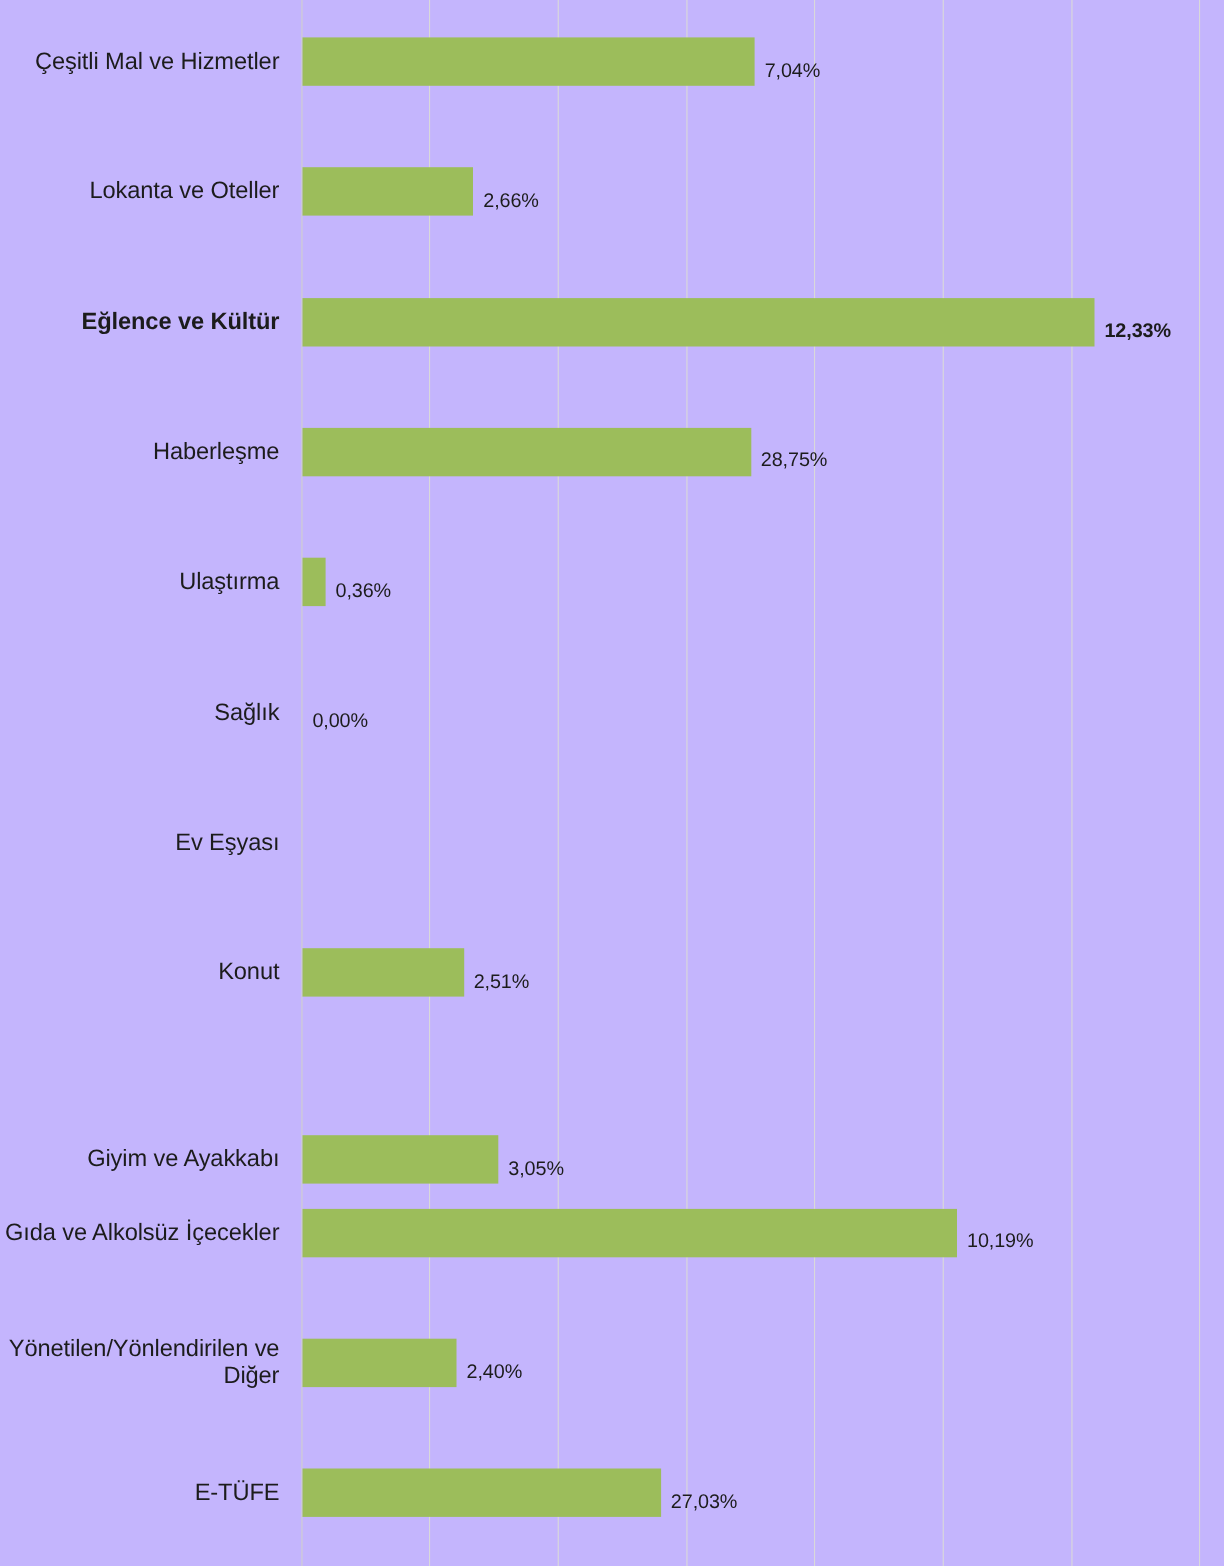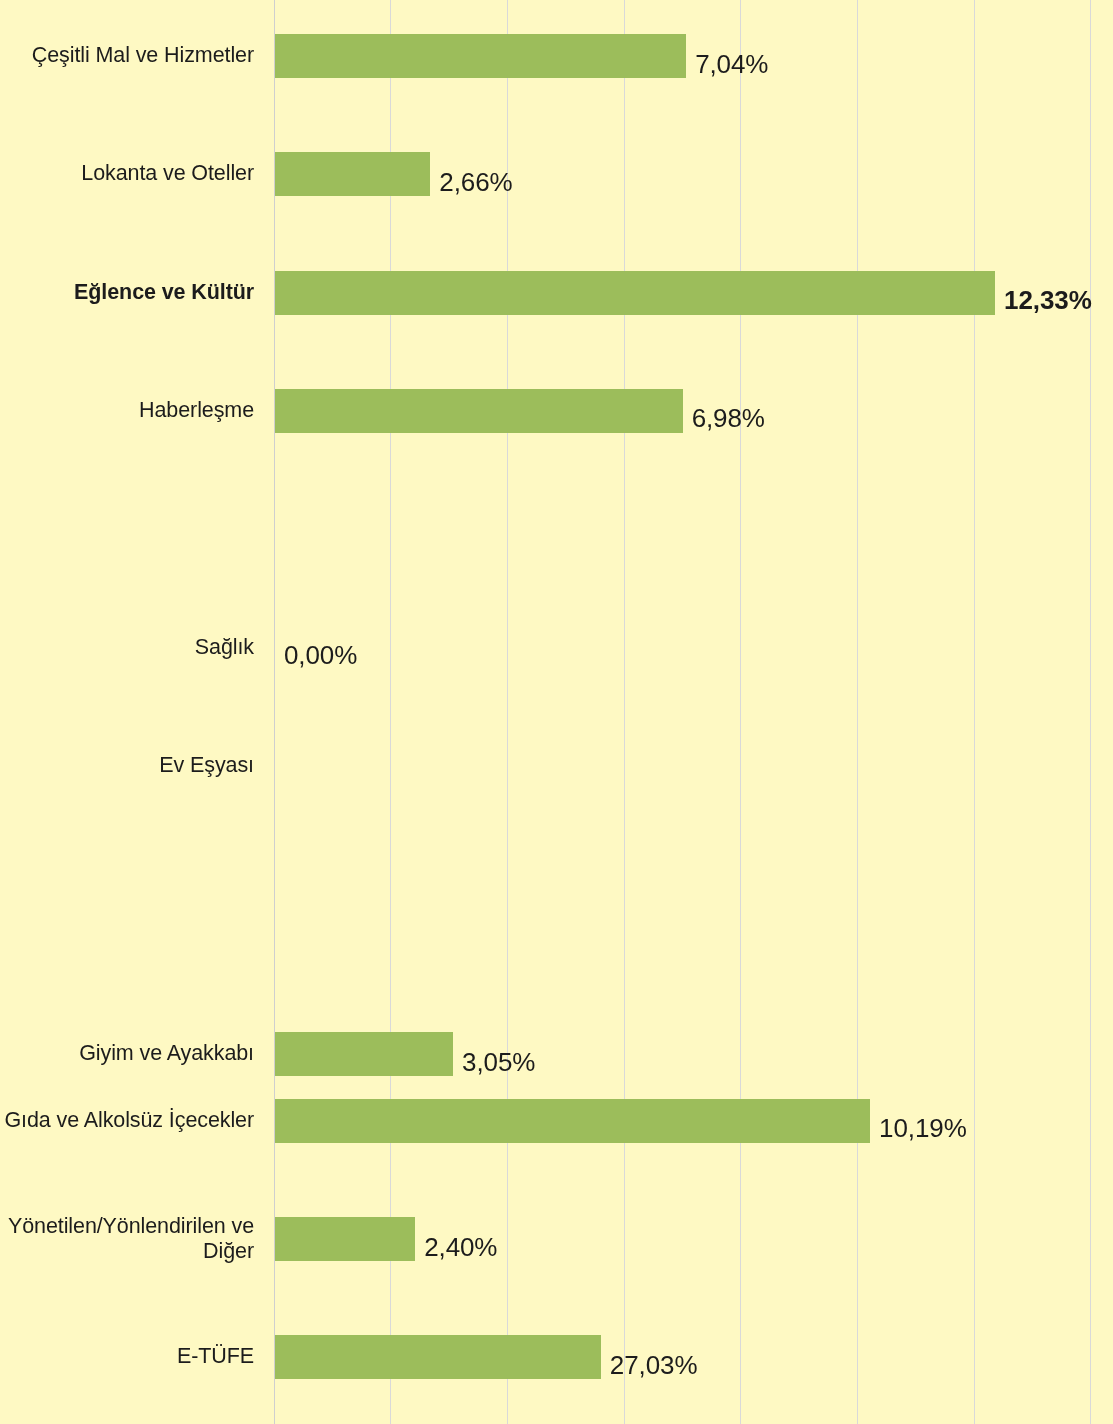--- a/index.html
+++ b/index.html
@@ -12,21 +12,21 @@
     height: 1424px;
     font-family: "Liberation Sans", "DejaVu Sans", sans-serif;
     color: #1a1a1a;
     overflow: hidden;
   }
 
   #chart-root {
     position: relative;
     width: 1113px;
     height: 1424px;
-    background: #fef9c3;
+    background: #c4b5fd;
   }
 
   
   .plot-area {
     position: absolute;
     left: 274px;
     top: 0px;
     width: 839px;
     height: 1424px;
   }
@@ -84,21 +84,21 @@
     align-items: center;
   }
 
   .bar {
     height: 44px;
     background: #9cbd5b;
     display: block;
   }
 
   .val-label {
-    font-size: 26px;
+    font-size: 18px;
     color: #1c1c1c;
     white-space: nowrap;
     margin-left: 9px;
     letter-spacing: -0.1px;
     margin-top: 16px;
   }
 </style>
 </head>
 <body>
 
@@ -134,32 +134,46 @@
         <div class="cat-label">Eğlence ve Kültür</div>
         <div class="bar-wrap">
           <div class="bar" style="width: 720.072px; height: 44px; background: rgb(156, 189, 91);"></div>
           <div class="val-label">12,33%</div>
         </div>
       </div>
       <div class="row" style="top: 388.9px;">
         <div class="cat-label">Haberleşme</div>
         <div class="bar-wrap">
           <div class="bar" style="width: 407.632px; height: 44px; background: rgb(156, 189, 91);"></div>
-          <div class="val-label">6,98%</div>
+          <div class="val-label">28,75%</div>
+        </div>
+      </div>
+      <div class="row" style="top: 507.2px;">
+        <div class="cat-label">Ulaştırma</div>
+        <div class="bar-wrap">
+          <div class="bar" style="width: 21.024px; height: 44px; background: rgb(156, 189, 91);"></div>
+          <div class="val-label">0,36%</div>
         </div>
       </div>
       <div class="row" style="top: 625.5px; padding-left: 24px;">
         <div class="cat-label">Sağlık</div>
         <div class="bar-wrap">
           <div class="bar" style="width: 0px; height: 44px; background: rgb(156, 189, 91);"></div>
           <div class="val-label">0,00%</div>
         </div>
       </div>
       <div class="row" style="top: 743.8px;">
         <div class="cat-label">Ev Eşyası</div>
+      </div>
+      <div class="row" style="top: 862.1px;">
+        <div class="cat-label">Konut</div>
+        <div class="bar-wrap">
+          <div class="bar" style="width: 146.584px; height: 44px; background: rgb(156, 189, 91);"></div>
+          <div class="val-label">2,51%</div>
+        </div>
       </div>
       <div class="row" style="top: 1032px; padding-left: 20px;">
         <div class="cat-label">Giyim ve Ayakkabı</div>
         <div class="bar-wrap">
           <div class="bar" style="width: 178.12px; height: 44px; background: rgb(156, 189, 91);"></div>
           <div class="val-label">3,05%</div>
         </div>
       </div>
       <div class="row" style="top: 1098.7px;">
         <div class="cat-label">Gıda ve Alkolsüz İçecekler</div>

